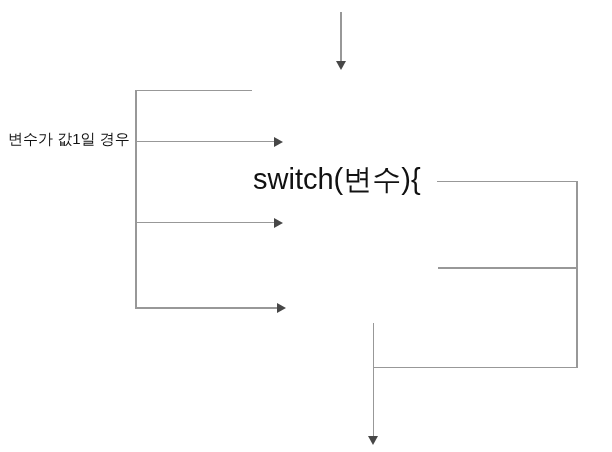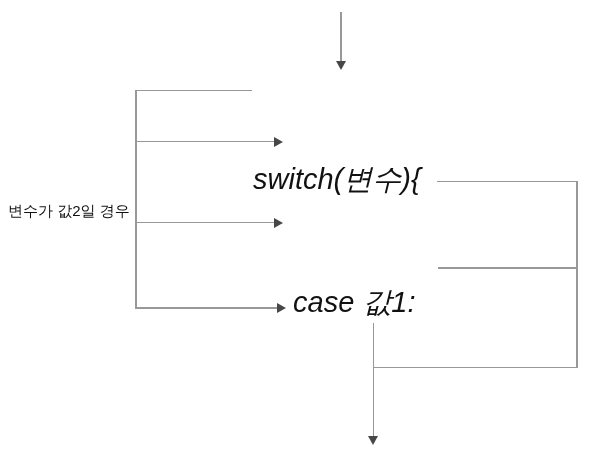--- a/index.html
+++ b/index.html
@@ -21,21 +21,21 @@
     border-top:5px solid transparent;border-bottom:5px solid transparent;
     border-left:9px solid var(--head-color);}
   .head-down{position:absolute;width:0;height:0;
     border-left:5px solid transparent;border-right:5px solid transparent;
     border-top:9px solid var(--head-color);}
   .code{
     position:absolute;left:249px;top:77px;
     color:var(--text-color);
     font-size:29px;line-height:41px;white-space:pre;
   }
-  .code .ln{height:41px;font-style:italic;}
+  .code .ln{height:41px;}
   .ind-switch{padding-left:4px;}
   .ind-case{padding-left:44px;}
   .ind-break{padding-left:86px;}
   .side-label{
     position:absolute;
     color:var(--text-color);
     font-size:15px;line-height:17.5px;white-space:nowrap;
   }
 </style>
 </head>
@@ -61,24 +61,23 @@
   <div class="hline" style="left:437px;top:180.5px;width:140px;"></div>
   <div class="hline" style="left:438px;top:267px;width:139px;"></div>
   <div class="vline" style="left:576px;top:180.5px;height:187px;"></div>
   <div class="hline" style="left:372.5px;top:366.5px;width:205px;"></div>
 
   <div class="vline" style="left:372.5px;top:323px;height:114px;"></div>
   <div class="head-down" style="left:368px;top:436px;"></div>
 
   <div class="code">
     <div class="ln ind-switch">switch(변수){</div>
-    <div class="ln ind-case">case 값1:</div>
     
     
     
     
   </div>
 
+  <div class="side-label" style="left:8px;top:130px;">변수가 값1일 경우</div>
 
-  <div class="side-label" style="left:8px;top:202px;">변수가 값2일 경우</div>
 
 
 </div>
 
 </body></html>

